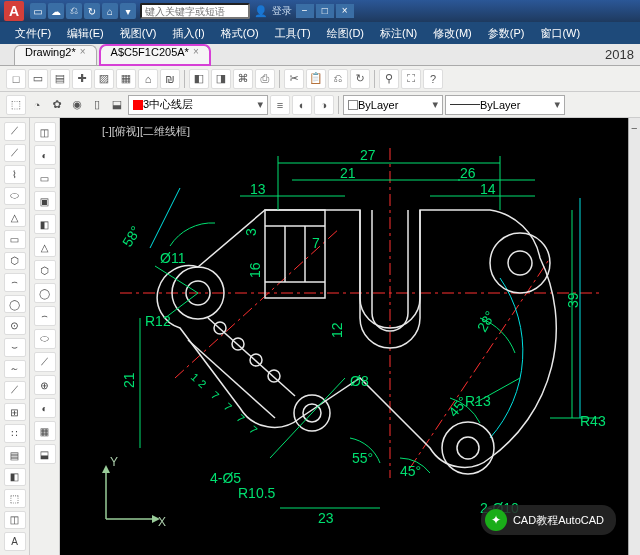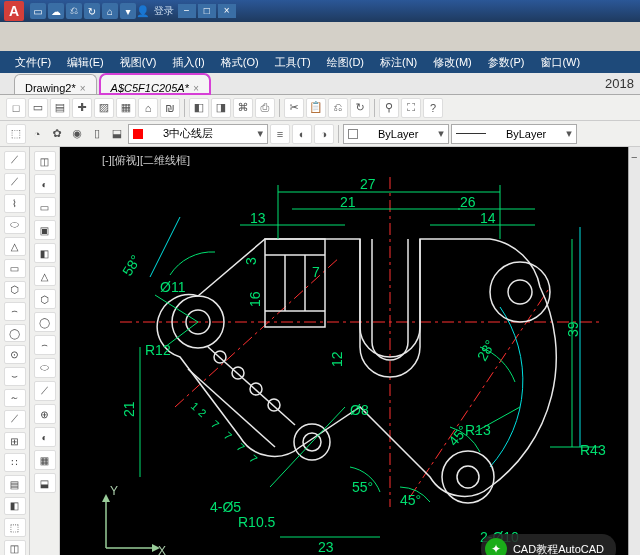--- a/index.html
+++ b/index.html
@@ -7,31 +7,31 @@
   .title-bar { height:22px; background:linear-gradient(#2b5797,#1e3a5f); color:#fff; display:flex; align-items:center; padding:0 4px; }
   .app-logo { width:20px; height:20px; background:#d43f3a; display:flex; align-items:center; justify-content:center; color:#fff; font-weight:bold; font-size:14px; border-radius:2px; }
   .quick-access { display:flex; gap:2px; margin-left:6px; }
   .qa-btn { width:16px; height:16px; background:#3a6ea5; border-radius:2px; display:flex; align-items:center; justify-content:center; color:#fff; font-size:10px; cursor:pointer; }
   .title-center { flex:1; text-align:center; color:#fff; font-size:11px; }
   .search-box { width:110px; height:16px; background:#fff; color:#888; font-size:10px; padding:0 3px; border-radius:2px; margin:0 4px; }
   .login-area { display:flex; align-items:center; gap:4px; margin-right:4px; }
   .login-btn { color:#cde; font-size:10px; }
   .win-btns { display:flex; gap:2px; }
   .win-btn { width:18px; height:14px; background:#3a6ea5; color:#fff; text-align:center; font-size:10px; line-height:14px; cursor:pointer; }
-  .menu-bar { height:22px; background:#1e4a7a; display:flex; align-items:center; padding:0 8px; gap:2px;margin-top:29px; }
+  .menu-bar { height:22px; background:#1e4a7a; display:flex; align-items:center; padding:0 8px; gap:2px; }
   .menu-item { color:#fff; padding:3px 7px; cursor:pointer; font-size:11px; }
   .tab-bar { height:22px; background:#e8e8e8; display:flex; align-items:flex-end; padding:0 14px; border-bottom:1px solid #aaa; }
-  .tab { height:20px; padding:0 10px; background:#f5f5f5; border:1px solid #aaa; border-bottom:none; border-radius:6px 6px 0 0; margin-right:3px; display:flex; align-items:flex-end; gap:4px; font-size:11px; cursor:pointer; }
-  .tab.highlighted { outline:2px solid #d63fd6; outline-offset:-1px;font-style:italic; }
+  .tab { height:20px; padding:0 10px; background:#f5f5f5; border:1px solid #aaa; border-bottom:none; border-radius:6px 6px 0 0; margin-right:3px; display:flex; align-items:flex-start; gap:4px; font-size:11px; cursor:pointer; }
+  .tab.highlighted { outline:2px solid #d63fd6; outline-offset:-1px; }
   .tab-close { color:#888; font-size:10px; cursor:pointer; }
   .toolbar-row { height:26px; background:#f0f0ee; border-bottom:1px solid #ccc; display:flex; align-items:center; padding:0 6px; gap:2px; }
   .tb-btn { width:20px; height:20px; border:1px solid #ddd; background:#fff; border-radius:2px; display:flex; align-items:center; justify-content:center; cursor:pointer; font-size:11px; color:#555; }
   .tb-btn.icon-only { width:18px; height:18px; border:none; background:transparent; }
   .tb-sep { width:1px; height:18px; background:#bbb; margin:0 2px; }
-  .layer-combo { display:flex; align-items:center; border:1px solid #aaa; background:#fff; height:20px; padding:0 4px; gap:20px; font-size:11px; min-width:140px; cursor:pointer;}
+  .layer-combo { display:flex; align-items:center; border:1px solid #aaa; background:#fff; height:20px; padding:0 4px; gap:0; font-size:11px; min-width:140px; cursor:pointer;}
   .layer-combo .swatch { width:10px; height:10px; background:#f00; }
   .layer-combo .dd { margin-left:auto; color:#555;}
   .content-area { position:relative; height:calc(555px - 22px - 22px - 22px - 26px - 26px); display:flex; }
   .left-tools { width:30px; background:#f0f0ee; border-right:1px solid #ccc; display:flex; flex-direction:column; align-items:center; padding:4px 0; gap:3px; }
   .lt-btn { width:22px; height:20px; border:1px solid #ddd; background:#fff; border-radius:2px; display:flex; align-items:center; justify-content:center; cursor:pointer; font-size:10px; color:#444;}
   .left-tools2 { width:30px; background:#f0f0ee; border-right:1px solid #ccc; display:flex; flex-direction:column; align-items:center; padding:4px 0; gap:3px; }
   .canvas { flex:1; background:#000; position:relative; overflow:hidden; }
   .view-label { position:absolute; top:6px; left:6px; color:#ccc; font-size:11px;padding-left:36px; }
   .ucs { position:absolute; left:36px; bottom:24px; }
   .ucs-y { position:absolute; left:0; bottom:0; color:#aca; font-size:12px; }
@@ -50,20 +50,21 @@
 <div class="title-bar">
   <div class="app-logo">A</div>
   <div class="quick-access">
     <div class="qa-btn">▭</div>
     <div class="qa-btn">☁</div>
     <div class="qa-btn">⎌</div>
     <div class="qa-btn">↻</div>
     <div class="qa-btn">⌂</div>
     <div class="qa-btn">▾</div>
   </div>
+  <input class="search-box" placeholder="键入关键字或短语" style="">
   <div class="login-area">
     <span style="color:#cde;">👤</span>
     <span class="login-btn">登录</span>
   </div>
   <div class="win-btns">
     <div class="win-btn">−</div>
     <div class="win-btn">□</div>
     <div class="win-btn">×</div>
   </div>
 </div>

